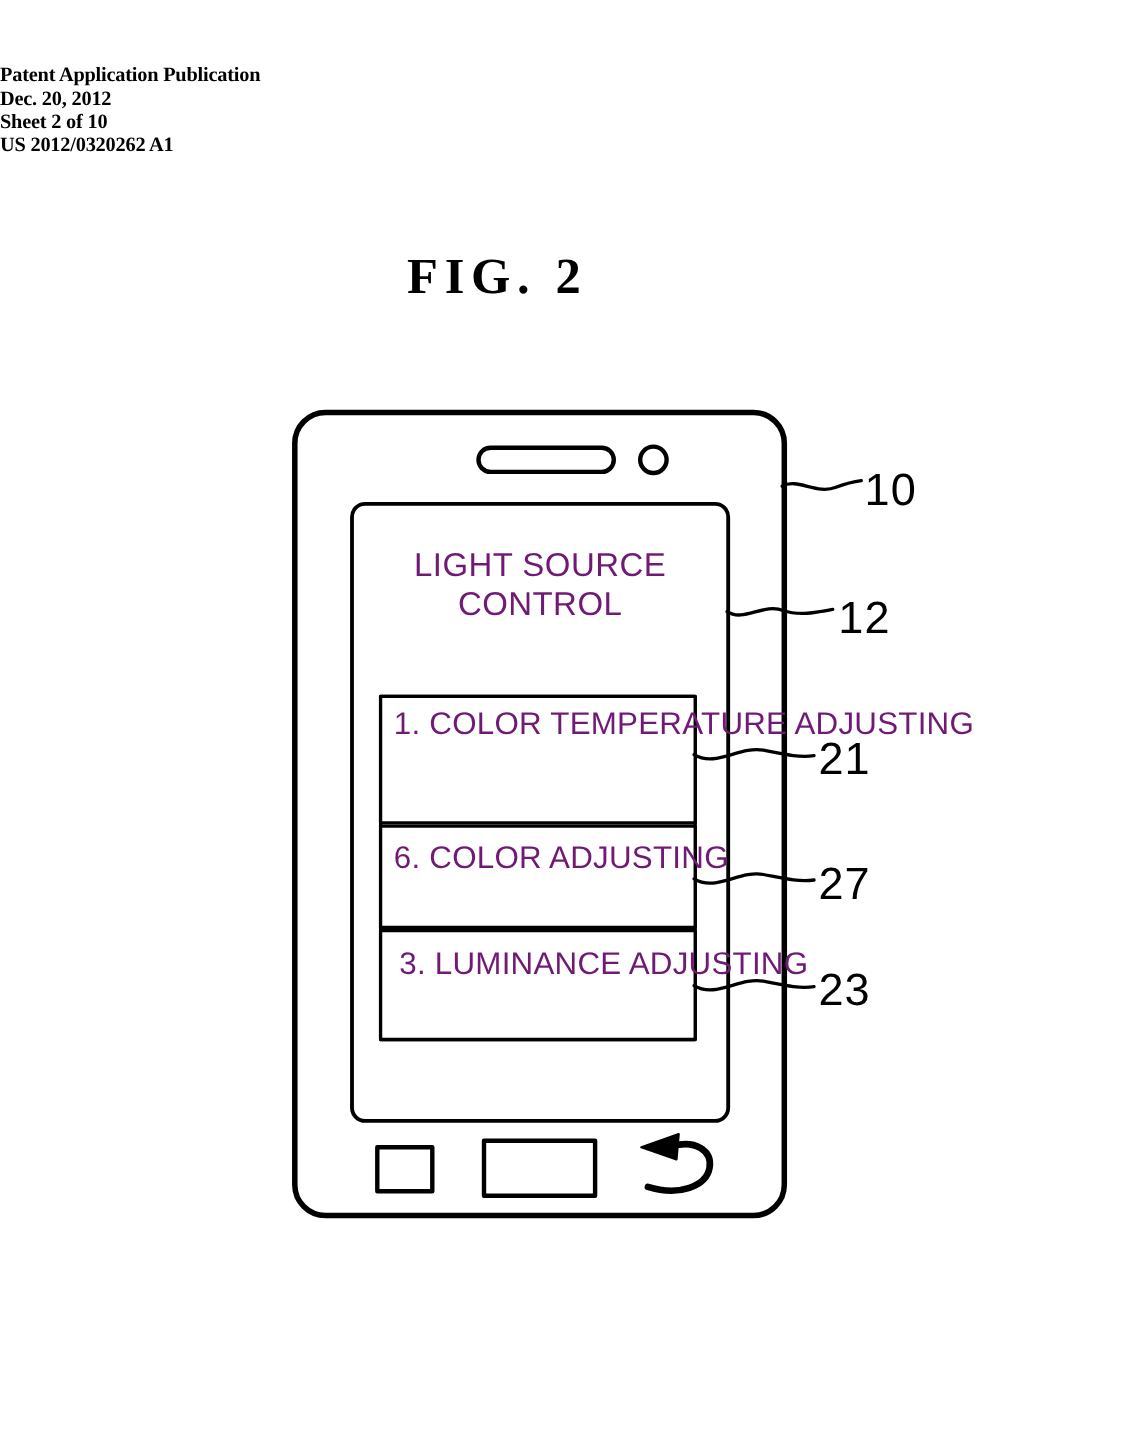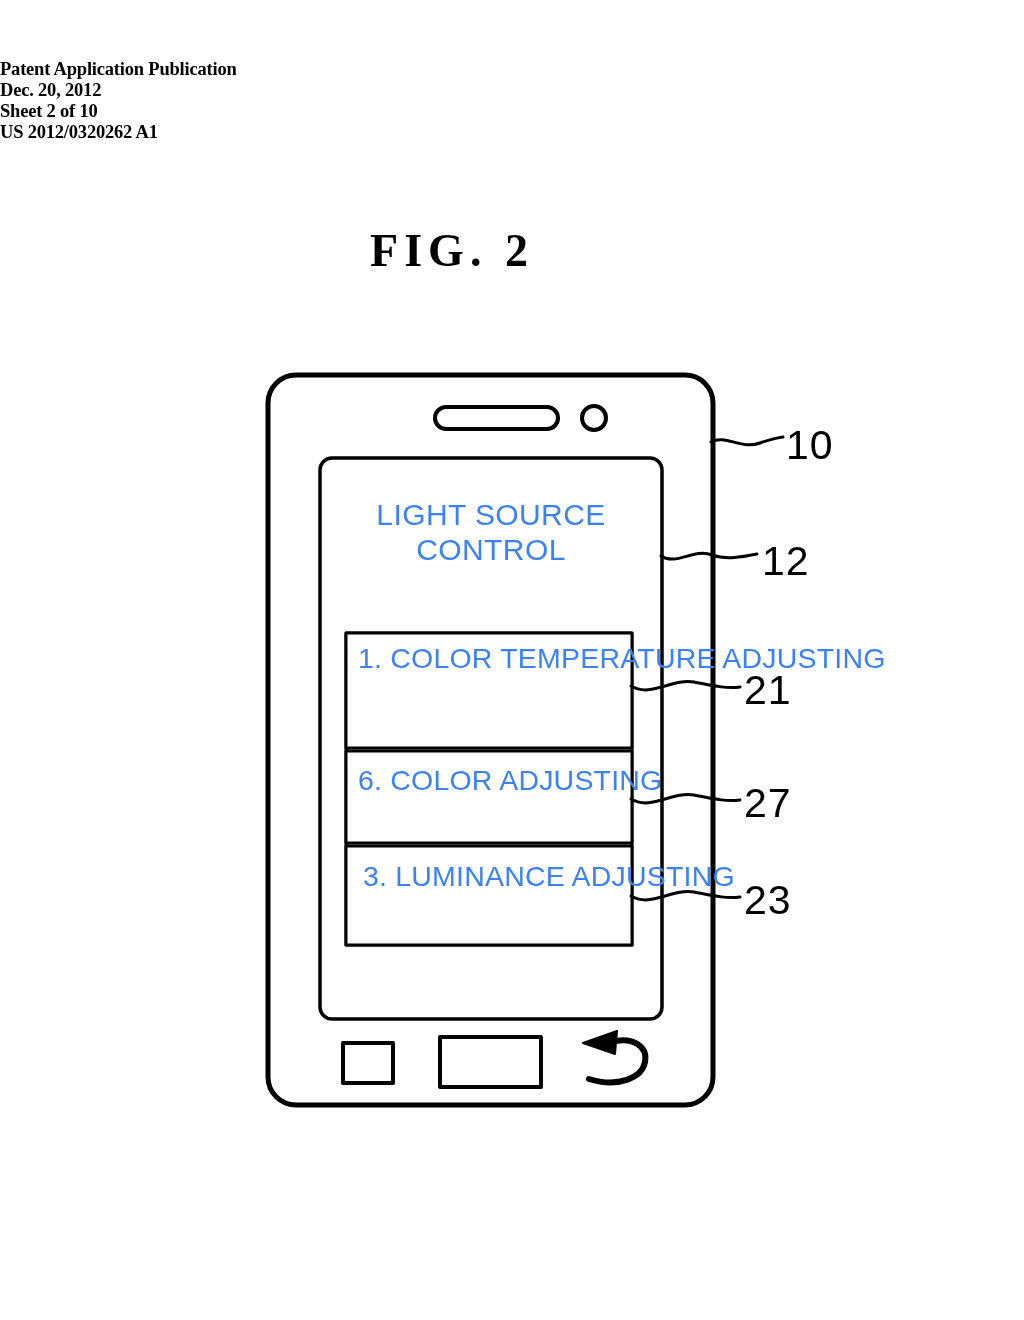--- a/index.html
+++ b/index.html
@@ -63,21 +63,21 @@
   #figure-canvas svg {
     display: block;
     width: 1024px;
     height: 1320px;
   }
 
   
   .draw-text {
     position: absolute;
     font-family: "Liberation Sans", sans-serif;
-    color: #3b82f6;
+    color: #701a75;
     white-space: pre;
     line-height: 1.16;
   }
 
   #screen-title {
     left: 330px;
     top: 498px;
     width: 322px;
     text-align: center;
     font-size: 30px;

